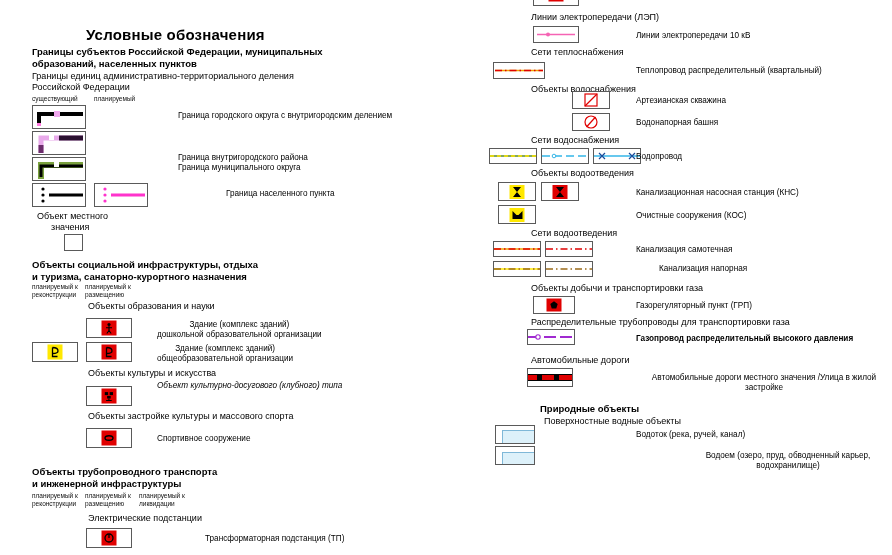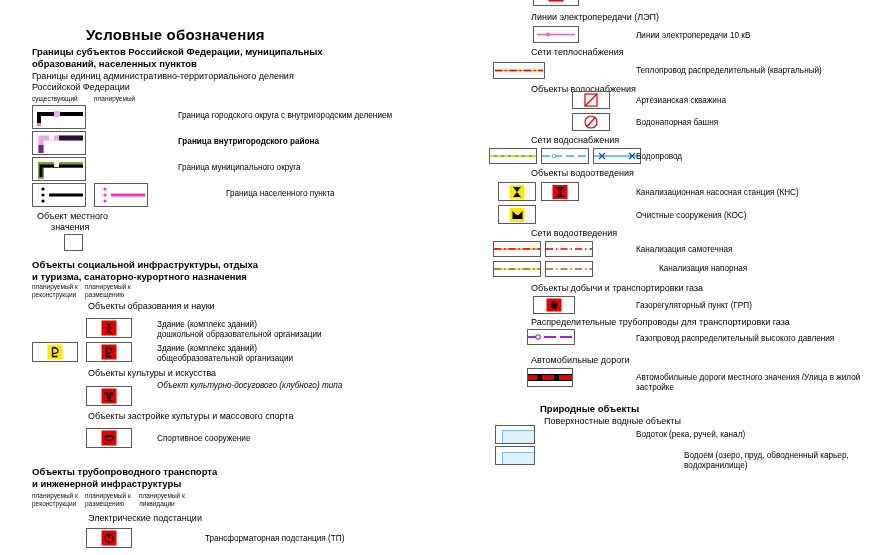--- a/index.html
+++ b/index.html
@@ -3,21 +3,21 @@
 <meta charset="utf-8">
 <style>
   html,body{margin:0;padding:0;background:#ffffff;}
   body{width:892px;height:555px;position:relative;overflow:hidden;
        font-family:"Liberation Sans","DejaVu Sans",sans-serif;color:#000;}
   .abs{position:absolute;}
   .title{font-size:15px;font-weight:bold;letter-spacing:.2px;}
   .grp{font-size:9.5px;font-weight:bold;line-height:11.5px;}
   .sub{font-size:9px;line-height:11px;}
   .small{font-size:6.5px;line-height:8px;color:#111;}
-  .lbl{font-size:8.2px;line-height:10px;}
+  .lbl{font-size:8.2px;line-height:10px;text-align:center;}
   .box{position:absolute;border:1px solid #5a5a5a;background:#fff;box-sizing:border-box;}
   .sym{position:absolute;box-sizing:border-box;}
   .icon{position:absolute;display:flex;align-items:center;justify-content:center;
         font-family:"DejaVu Sans",sans-serif;line-height:1;}
   svg{display:block;}
 </style>
 </head>
 <body>
 
 <div class="abs title" style="left:86px;top:26px;">Условные обозначения</div>
@@ -39,21 +39,21 @@
 <div class="abs lbl" style="left:178px;top:111px;">Граница городского округа с внутригородским делением</div>
 
 <div class="box" style="left:32px;top:131px;width:54px;height:24px;">
   <svg width="52" height="22" viewBox="0 0 52 22">
     <path d="M8 21 L8 6 L50 6" stroke="#e8a9ea" stroke-width="5" fill="none"></path>
     <path d="M8 21 L8 13" stroke="#6b2d6b" stroke-width="5" fill="none"></path>
     <path d="M26 6 L50 6" stroke="#2a1030" stroke-width="5" fill="none"></path>
     <rect x="16" y="3" width="5" height="5" fill="#ffffff"></rect>
   </svg>
 </div>
-<div class="abs lbl" style="left:178px;top:137px;font-weight:bold;">Граница внутригородского района</div>
+<div class="abs lbl" style="left:178px;top:153px;">Граница внутригородского района</div>
 
 <div class="box" style="left:32px;top:157px;width:54px;height:24px;">
   <svg width="52" height="22" viewBox="0 0 52 22">
     <path d="M8 21 L8 7 L50 7" stroke="#7ba23f" stroke-width="6" fill="none"></path>
     <path d="M8 19 L8 8 L50 8" stroke="#000" stroke-width="3" fill="none"></path>
     <rect x="21" y="4" width="5" height="5" fill="#ffffff"></rect>
   </svg>
 </div>
 <div class="abs lbl" style="left:178px;top:163px;">Граница муниципального округа</div>
 
@@ -287,21 +287,21 @@
 <div class="abs lbl" style="left:636px;top:301px;">Газорегуляторный пункт (ГРП)</div>
 
 <div class="abs sub" style="left:531px;top:317px;">Распределительные трубопроводы для транспортировки газа</div>
 
 <div class="box" style="left:527px;top:329px;width:48px;height:16px;">
   <svg width="46" height="14" viewBox="0 0 46 14">
     <path d="M0 7 L46 7" stroke="#a02ad0" stroke-width="1.8" stroke-dasharray="12 4"></path>
     <circle cx="10" cy="7" r="2.2" fill="#fff" stroke="#a02ad0" stroke-width="1.1"></circle>
   </svg>
 </div>
-<div class="abs lbl" style="left:636px;top:334px;">Газопровод распределительный высокого давления</div>
+<div class="abs lbl" style="left:636px;top:334px;font-weight:bold;">Газопровод распределительный высокого давления</div>
 
 <div class="abs sub" style="left:531px;top:355px;">Автомобильные дороги</div>
 
 <div class="box" style="left:527px;top:368px;width:46px;height:19px;">
   <svg width="44" height="17" viewBox="0 0 44 17">
     <rect x="0" y="5" width="44" height="7" fill="#000"></rect>
     <rect x="0" y="6" width="44" height="5" fill="#e00000"></rect>
     <rect x="9" y="5" width="5" height="7" fill="#000"></rect>
     <rect x="26" y="5" width="5" height="7" fill="#000"></rect>
   </svg>

